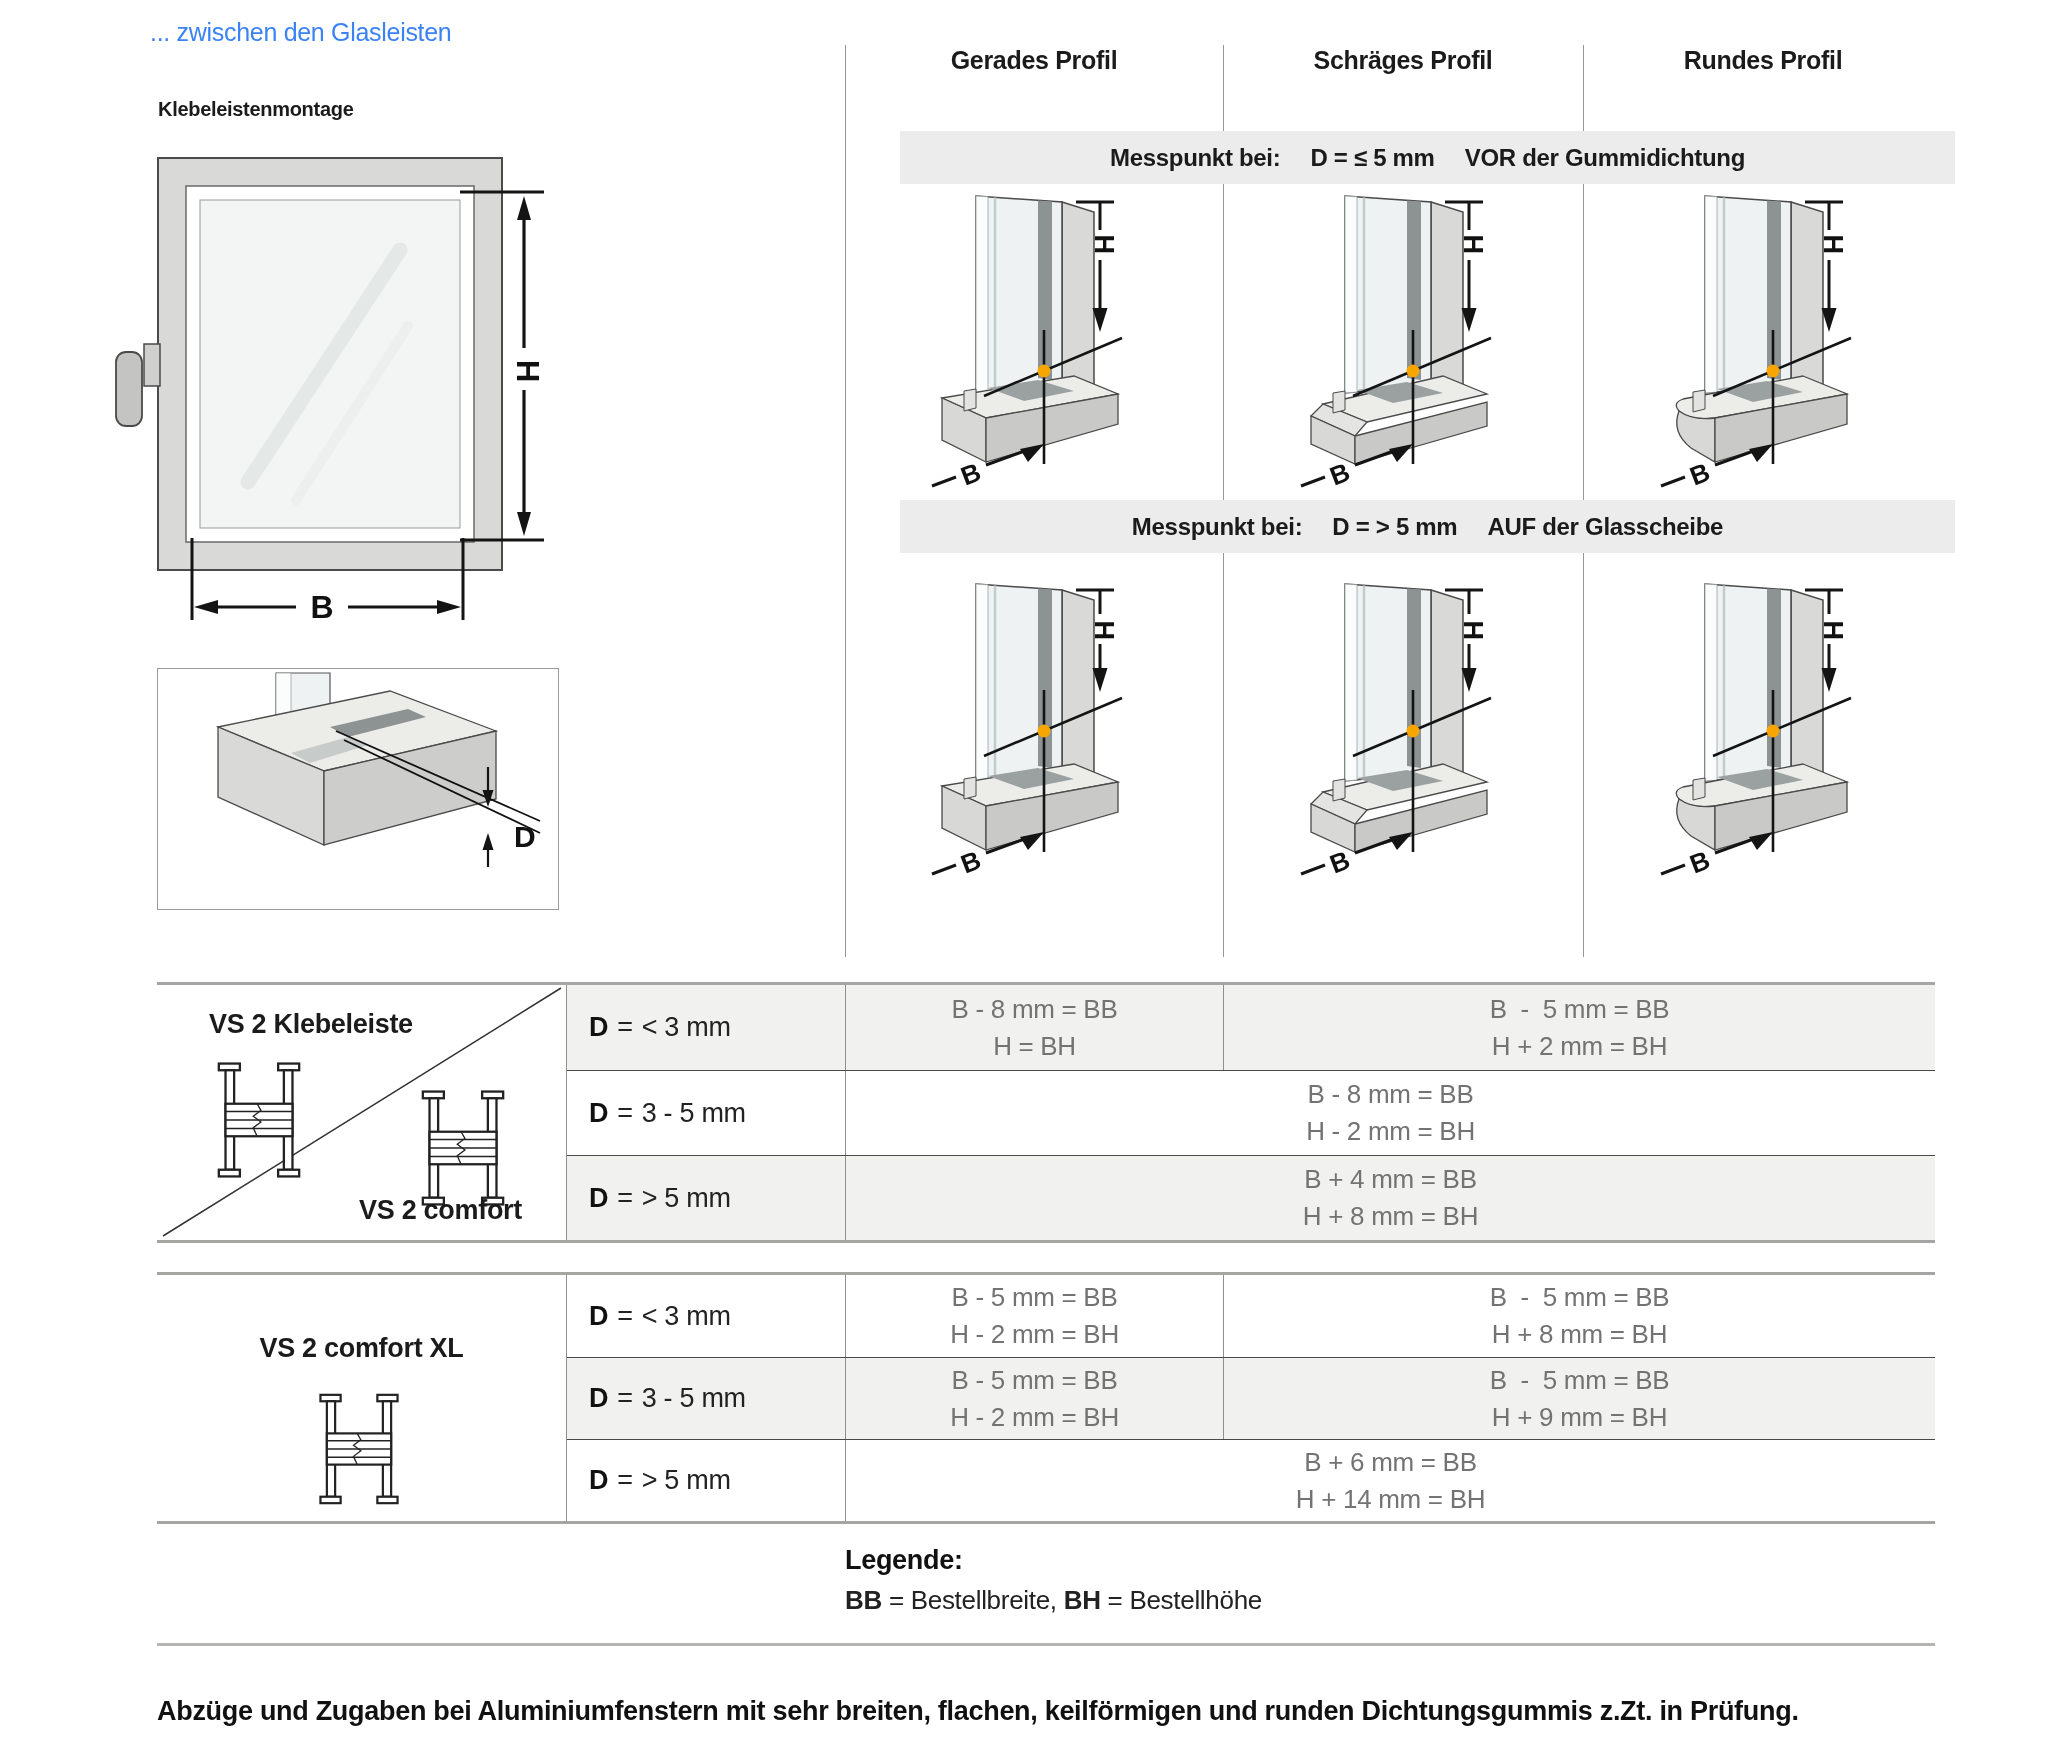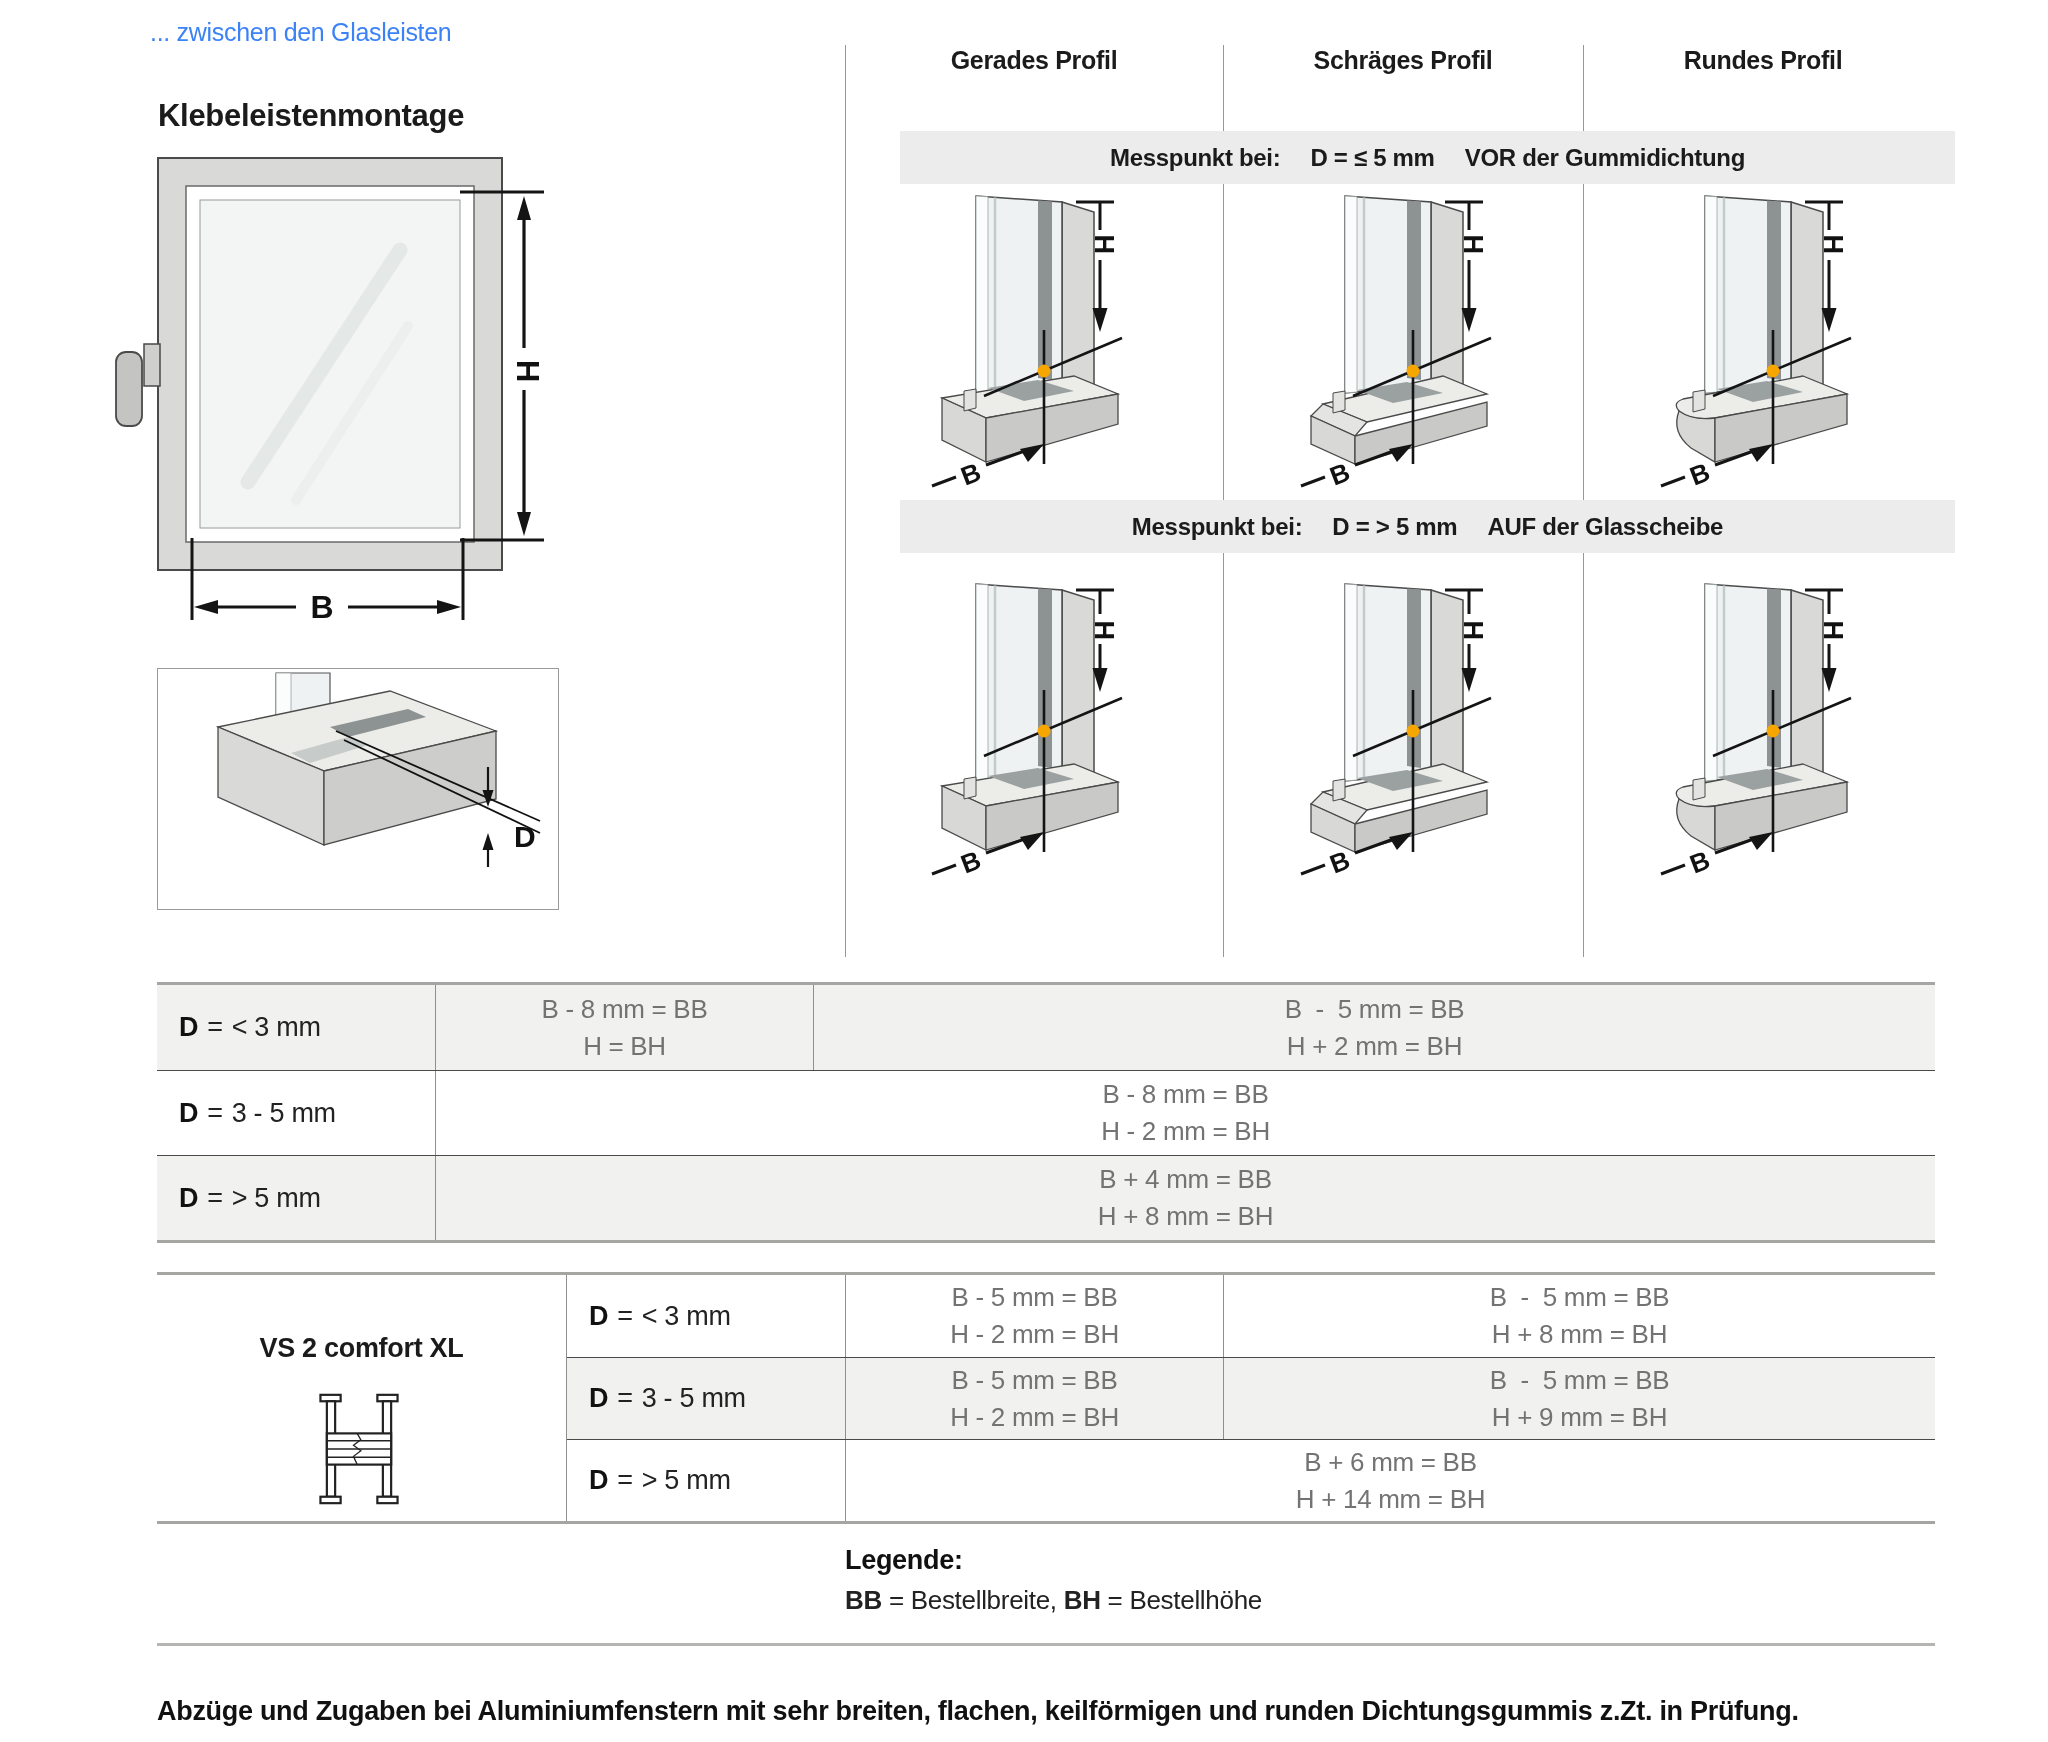--- a/index.html
+++ b/index.html
@@ -5,21 +5,21 @@
   html,body{margin:0;padding:0;}
   body{
     width:2048px;height:1742px;position:relative;background:#fff;
     font-family:"Liberation Sans",sans-serif;color:#1b1b1b;
     letter-spacing:-0.3px;overflow:hidden;
   }
   .abs{position:absolute;}
 
   
   .top-note{left:150px;top:18px;font-size:25px;color:#3b82f6;}
-  .montage-title{left:158px;top:98px;font-size:31px;font-weight:bold;}
+  .montage-title{left:158px;top:98px;font-size:20px;font-weight:bold;}
 
   
   .vline{width:1px;background:#979797;top:45px;height:912px;}
   .col-head{top:46px;font-size:25px;font-weight:bold;text-align:center;}
   .banner{left:880px;width:1055px;height:53px;background:#ECECEC;
     display:flex;align-items:center;justify-content:center;gap:30px;
     font-size:24px;font-weight:bold;margin-left:20px;}
   .banner span{white-space:pre;}
 
   
@@ -253,20 +253,33 @@
   <circle cx="120" cy="151" r="6.5" fill="#F7A600"></circle>
 </svg>
 <svg class="abs profile-svg" style="left:1653px;top:580px" viewBox="0 0 220 300">
   <use href="#pane"></use>
     <use href="#sill-round"></use>
     <use href="#dims-r2"></use>
   <circle cx="120" cy="151" r="6.5" fill="#F7A600"></circle>
 </svg>
 
 <div class="abs tbl t1" style="top:982px">
+  <div class="tbl-left">
+    <svg class="cell-svg" style="left:0;top:0" width="409" height="255">
+      <line x1="6" y1="251" x2="404" y2="3" stroke="#333" stroke-width="1.5"></line>
+    </svg>
+    <div class="prod-label" style="left:52px;top:24px">VS 2 Klebeleiste</div>
+    <svg class="cell-svg" style="left:58px;top:76px" width="88" height="118">
+        <use href="#gasket"></use>
+      </svg>
+    <svg class="cell-svg" style="left:262px;top:104px" width="88" height="118">
+        <use href="#gasket"></use>
+      </svg>
+    <div class="prod-label" style="right:44px;bottom:14px">VS 2 comfort</div>
+  </div>
   <div class="tbl-right">
     <div class="trow shade">
       <div class="dcell">
         <b>D</b>
           <span class="eq">=</span>
           <span>&lt; 3 mm</span>
       </div>
       <div class="fcell w1">
         <div>B - 8 mm = BB</div>
           <div>H = BH</div>

